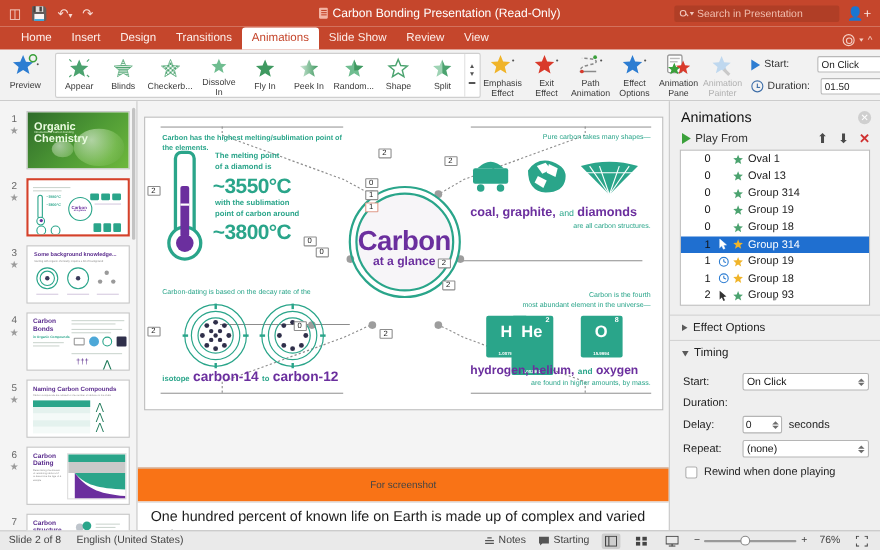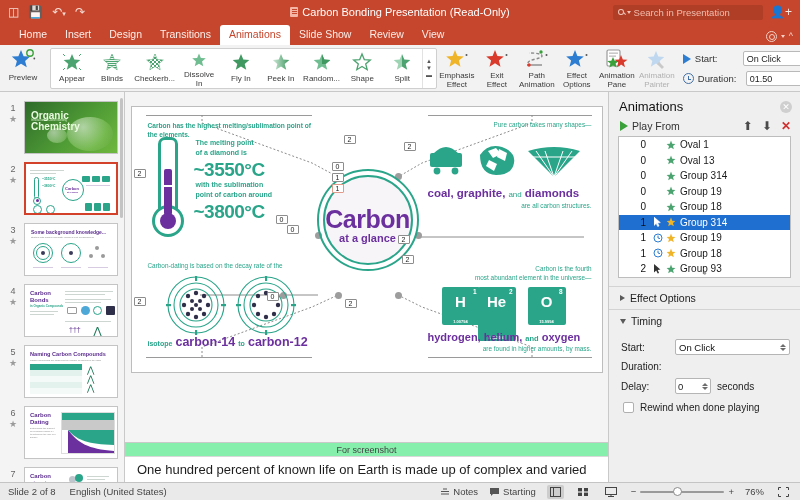--- a/index.html
+++ b/index.html
@@ -112,21 +112,21 @@
   }
   .thumb-row.sel .thumb-box { border:2px solid #d4412a; }
   .thumb-scroll { position:absolute; right:1px; top:6px; width:3px; height:120px; background:#c3c3c3; border-radius:2px; }
 
   
   .stage { flex:1 1 auto; background:#f4f4f4; display:flex; flex-direction:column; min-width:0; }
   .slide-area { flex:1 1 auto; display:flex; align-items:flex-start; justify-content:center; padding-top:14px;}
   .slide {
     width:472px; height:267px; background:#fff; border:1px solid #bdbdbd; position:relative; overflow:hidden;
   }
-  .notes-hdr { height:14px; background:#86efac; border-top:1px solid #c9c9c9; display:flex; align-items:center; justify-content:center; }
+  .notes-hdr { height:31px; background:#f97316; border-top:1px solid #c9c9c9; display:flex; align-items:center; justify-content:center; }
   .notes-hdr span { font-size:9px; color:#444; }
   .notes-body { height:26px; background:#fff; border-top:1px solid #d8d8d8; padding:4px 10px 0 12px; overflow:hidden; }
   .notes-body p { font-size:13px; color:#1d1d1d; line-height:17px; }
 
   
   .anipane {
     width:192px; flex:0 0 192px; background:#efefef; border-left:1px solid #c9c9c9;
     display:flex; flex-direction:column;
   }
   .ap-head { display:flex; align-items:center; padding:7px 8px 6px 10px; }
@@ -731,21 +731,21 @@
             <span class="pur" style="font-size:12.5px;font-weight:bold;">carbon-12</span>
           </div>
 
           <div class="s-txt grn" style="left:296px;top:158px;width:164px;text-align:right;font-size:6.4px;font-weight:normal;">Carbon is the fourth</div>
           <div class="s-txt grn" style="left:296px;top:167px;width:164px;text-align:right;font-size:6.4px;font-weight:normal;">most abundant element in the universe—</div>
           <div class="eltile" style="left:310px;top:180px;width:38px;height:38px;">
             <span class="num">1</span>
             <span class="sym">H</span>
             <span class="wt">1.00794</span>
           </div>
-          <div class="eltile" style="left:346px;top:180px;width:38px;height:54px;">
+          <div class="eltile" style="left:333px;top:180px;width:38px;height:54px;">
             <span class="num">2</span>
             <span class="sym">He</span>
             <span class="wt">4.002602</span>
           </div>
           <div class="eltile" style="left:396px;top:180px;width:38px;height:38px;">
             <span class="num">8</span>
             <span class="sym">O</span>
             <span class="wt">15.9994</span>
           </div>
           <div style="position:absolute;left:296px;top:224px;width:164px;text-align:left;white-space:nowrap;">
@@ -943,20 +943,30 @@
         <div class="trow">
           <span class="tl">Delay:</span>
           <div class="tnum">
             <span>0</span>
             <span class="stepper">
                 <i class="u"></i>
                 <i class="d"></i>
               </span>
           </div>
           <span class="tsuffix">seconds</span>
+        </div>
+        <div class="trow">
+          <span class="tl">Repeat:</span>
+          <div class="tsel">
+            <span>(none)</span>
+            <span class="stepper">
+                <i class="u"></i>
+                <i class="d"></i>
+              </span>
+          </div>
         </div>
         <div class="cbrow">
           <span class="cbox"></span>
           <span>Rewind when done playing</span>
         </div>
       </div>
     </div>
   </div>
 
   <div class="status">

